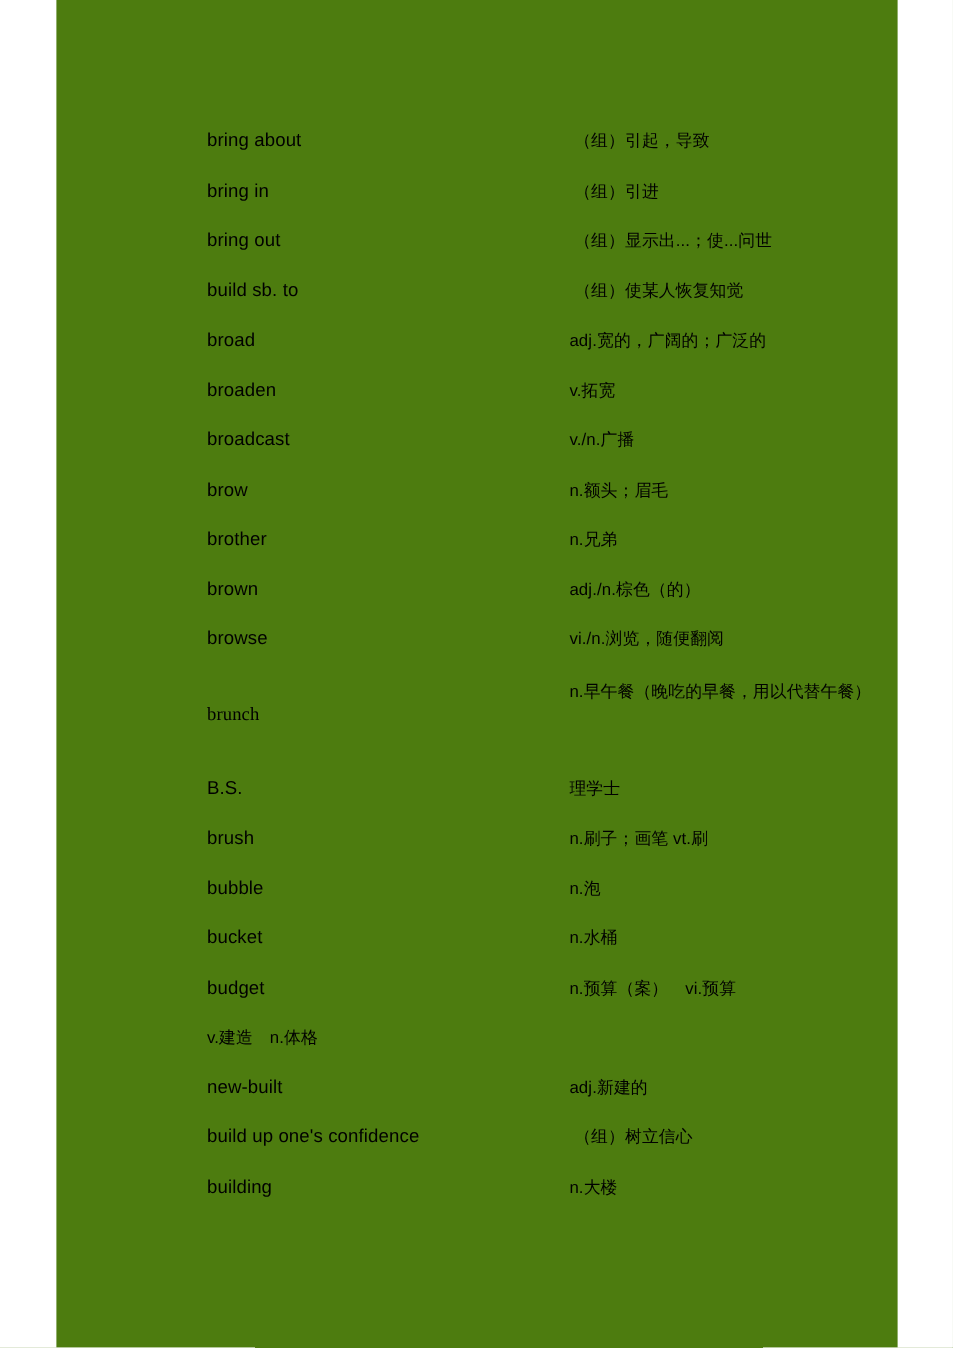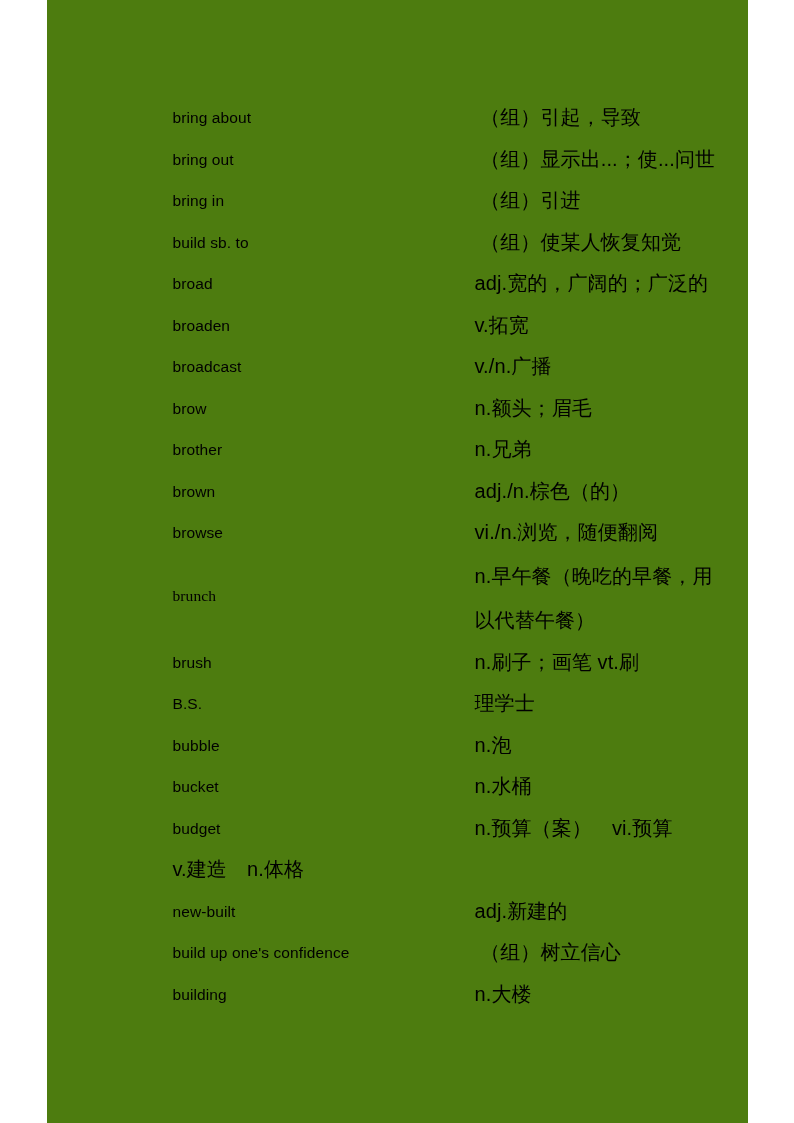--- a/index.html
+++ b/index.html
@@ -43,21 +43,21 @@
     flex: 0 0 302px;
     font-size: 15.5px;
     line-height: 41.5px;
     letter-spacing: 0.1px;
     white-space: nowrap;
     color: #000000;
   }
 
   .entry-def {
     flex: 1 1 auto;
-    font-size: 20px;
+    font-size: 14px;
     line-height: 41.5px;
     letter-spacing: 0.1px;
     color: #000000;
     white-space: pre-wrap;
     word-break: break-word;
   }
 
   
   .entry.wrap {
     min-height: 83px;
@@ -77,26 +77,26 @@
 <body>
 
 <div class="page">
   <div class="glossary" id="glossary-list">
 
   <div class="entry">
         <div class="entry-term">bring about</div>
         <div class="entry-def"> （组）引起，导致</div>
       </div>
       <div class="entry">
+        <div class="entry-term">bring in</div>
+        <div class="entry-def"> （组）引进</div>
+      </div>
+      <div class="entry">
         <div class="entry-term">bring out</div>
         <div class="entry-def"> （组）显示出...；使...问世</div>
-      </div>
-      <div class="entry">
-        <div class="entry-term">bring in</div>
-        <div class="entry-def"> （组）引进</div>
       </div>
       <div class="entry">
         <div class="entry-term">build sb. to</div>
         <div class="entry-def"> （组）使某人恢复知觉</div>
       </div>
       <div class="entry">
         <div class="entry-term">broad</div>
         <div class="entry-def">adj.宽的，广阔的；广泛的</div>
       </div>
       <div class="entry">
@@ -121,26 +121,26 @@
       </div>
       <div class="entry">
         <div class="entry-term">browse</div>
         <div class="entry-def">vi./n.浏览，随便翻阅</div>
       </div>
       <div class="entry wrap">
         <div class="entry-term">brunch</div>
         <div class="entry-def">n.早午餐（晚吃的早餐，用以代替午餐）</div>
       </div>
       <div class="entry">
+        <div class="entry-term">B.S.</div>
+        <div class="entry-def">理学士</div>
+      </div>
+      <div class="entry">
         <div class="entry-term">brush</div>
         <div class="entry-def">n.刷子；画笔 vt.刷</div>
-      </div>
-      <div class="entry">
-        <div class="entry-term">B.S.</div>
-        <div class="entry-def">理学士</div>
       </div>
       <div class="entry">
         <div class="entry-term">bubble</div>
         <div class="entry-def">n.泡</div>
       </div>
       <div class="entry">
         <div class="entry-term">bucket</div>
         <div class="entry-def">n.水桶</div>
       </div>
       <div class="entry">

